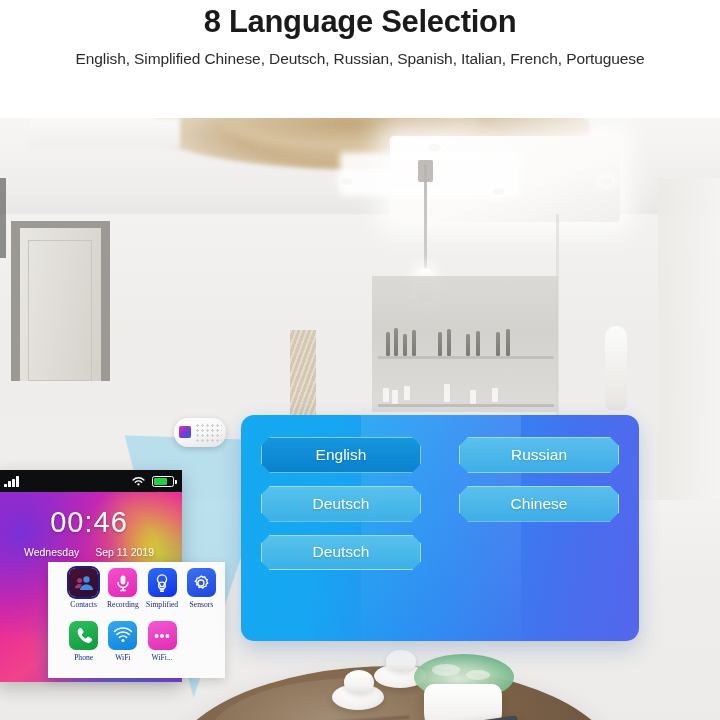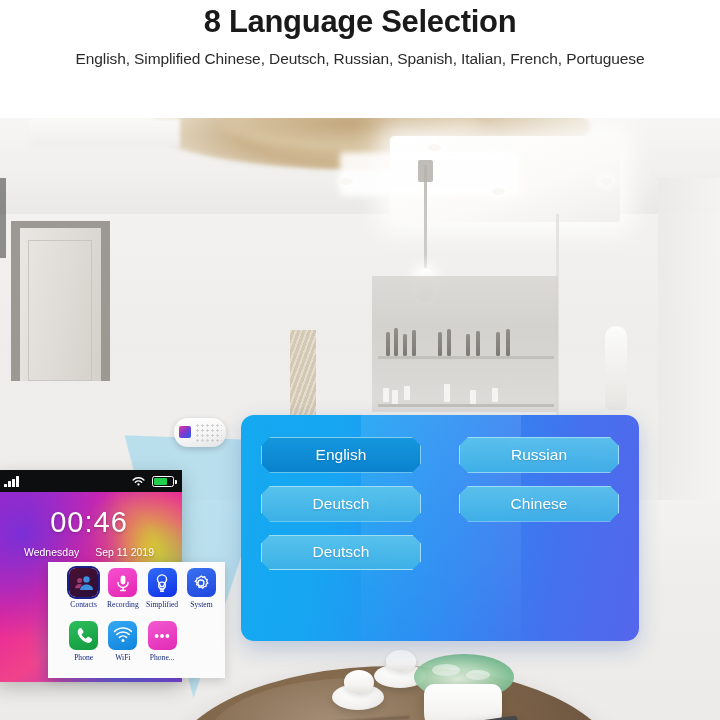--- a/index.html
+++ b/index.html
@@ -651,21 +651,21 @@
         <div class="app-label">Simplified</div>
       </div>
 
       <div class="app">
         <div class="app-icon" style="background:linear-gradient(160deg,#3a72f0,#1f46de);">
           <svg width="20" height="20" viewBox="0 0 20 20">
             <path d="M10 1.6l1.55 1.25 1.95-.4.72 1.87 1.82.83-.63 1.88 1.12 1.67-1.53 1.18-.14 2-1.95.22-1.33 1.53-1.68-1.12-1.95.5-.7-1.88-1.82-.83.63-1.88L4.1 6.76 5.62 5.6l.14-2 1.95-.22z" transform="translate(0.2,1.4)" stroke="#fff" stroke-width="1.3" fill="none"></path>
             <circle cx="10" cy="10" r="3" stroke="#fff" stroke-width="1.3" fill="none"></circle>
           </svg>
         </div>
-        <div class="app-label">System</div>
+        <div class="app-label">Sensors</div>
       </div>
 
       <div class="app">
         <div class="app-icon" style="background:linear-gradient(160deg,#2fbe5c,#0f9a3e);">
           <svg width="20" height="20" viewBox="0 0 20 20">
             <path d="M5.2 2.6c.9-.9 1.9-.7 2.5.2l1.5 2.3c.5.8.3 1.5-.4 2.1l-.9.8c-.3.3-.3.6-.1 1 .6 1.2 2.2 2.8 3.4 3.4.4.2.7.2 1-.1l.8-.9c.6-.7 1.3-.9 2.1-.4l2.3 1.5c.9.6 1.1 1.6.2 2.5l-1 1c-1 1-2.4 1.2-4 .6-2.4-.9-4.6-2.6-6.2-4.6C4.8 10 3.9 8 3.7 6.2c-.1-1.2.2-2.2 1-3z" fill="#fff"></path>
           </svg>
         </div>
         <div class="app-label">Phone</div>
       </div>
@@ -683,21 +683,21 @@
       </div>
 
       <div class="app">
         <div class="app-icon" style="background:linear-gradient(160deg,#f25ad2,#e22ab4);">
           <svg width="20" height="20" viewBox="0 0 20 20">
             <circle cx="4.6" cy="10" r="1.9" fill="#fff"></circle>
             <circle cx="10" cy="10" r="1.9" fill="#fff"></circle>
             <circle cx="15.4" cy="10" r="1.9" fill="#fff"></circle>
           </svg>
         </div>
-        <div class="app-label">Phone...</div>
+        <div class="app-label">WiFi...</div>
       </div>
     </div>
 
     <div class="lang-panel">
       <div class="lang-btn selected">English</div>
       <div class="lang-btn">Russian</div>
       <div class="lang-btn">Deutsch</div>
       <div class="lang-btn">Chinese</div>
       <div class="lang-btn">Deutsch</div>
     </div>

